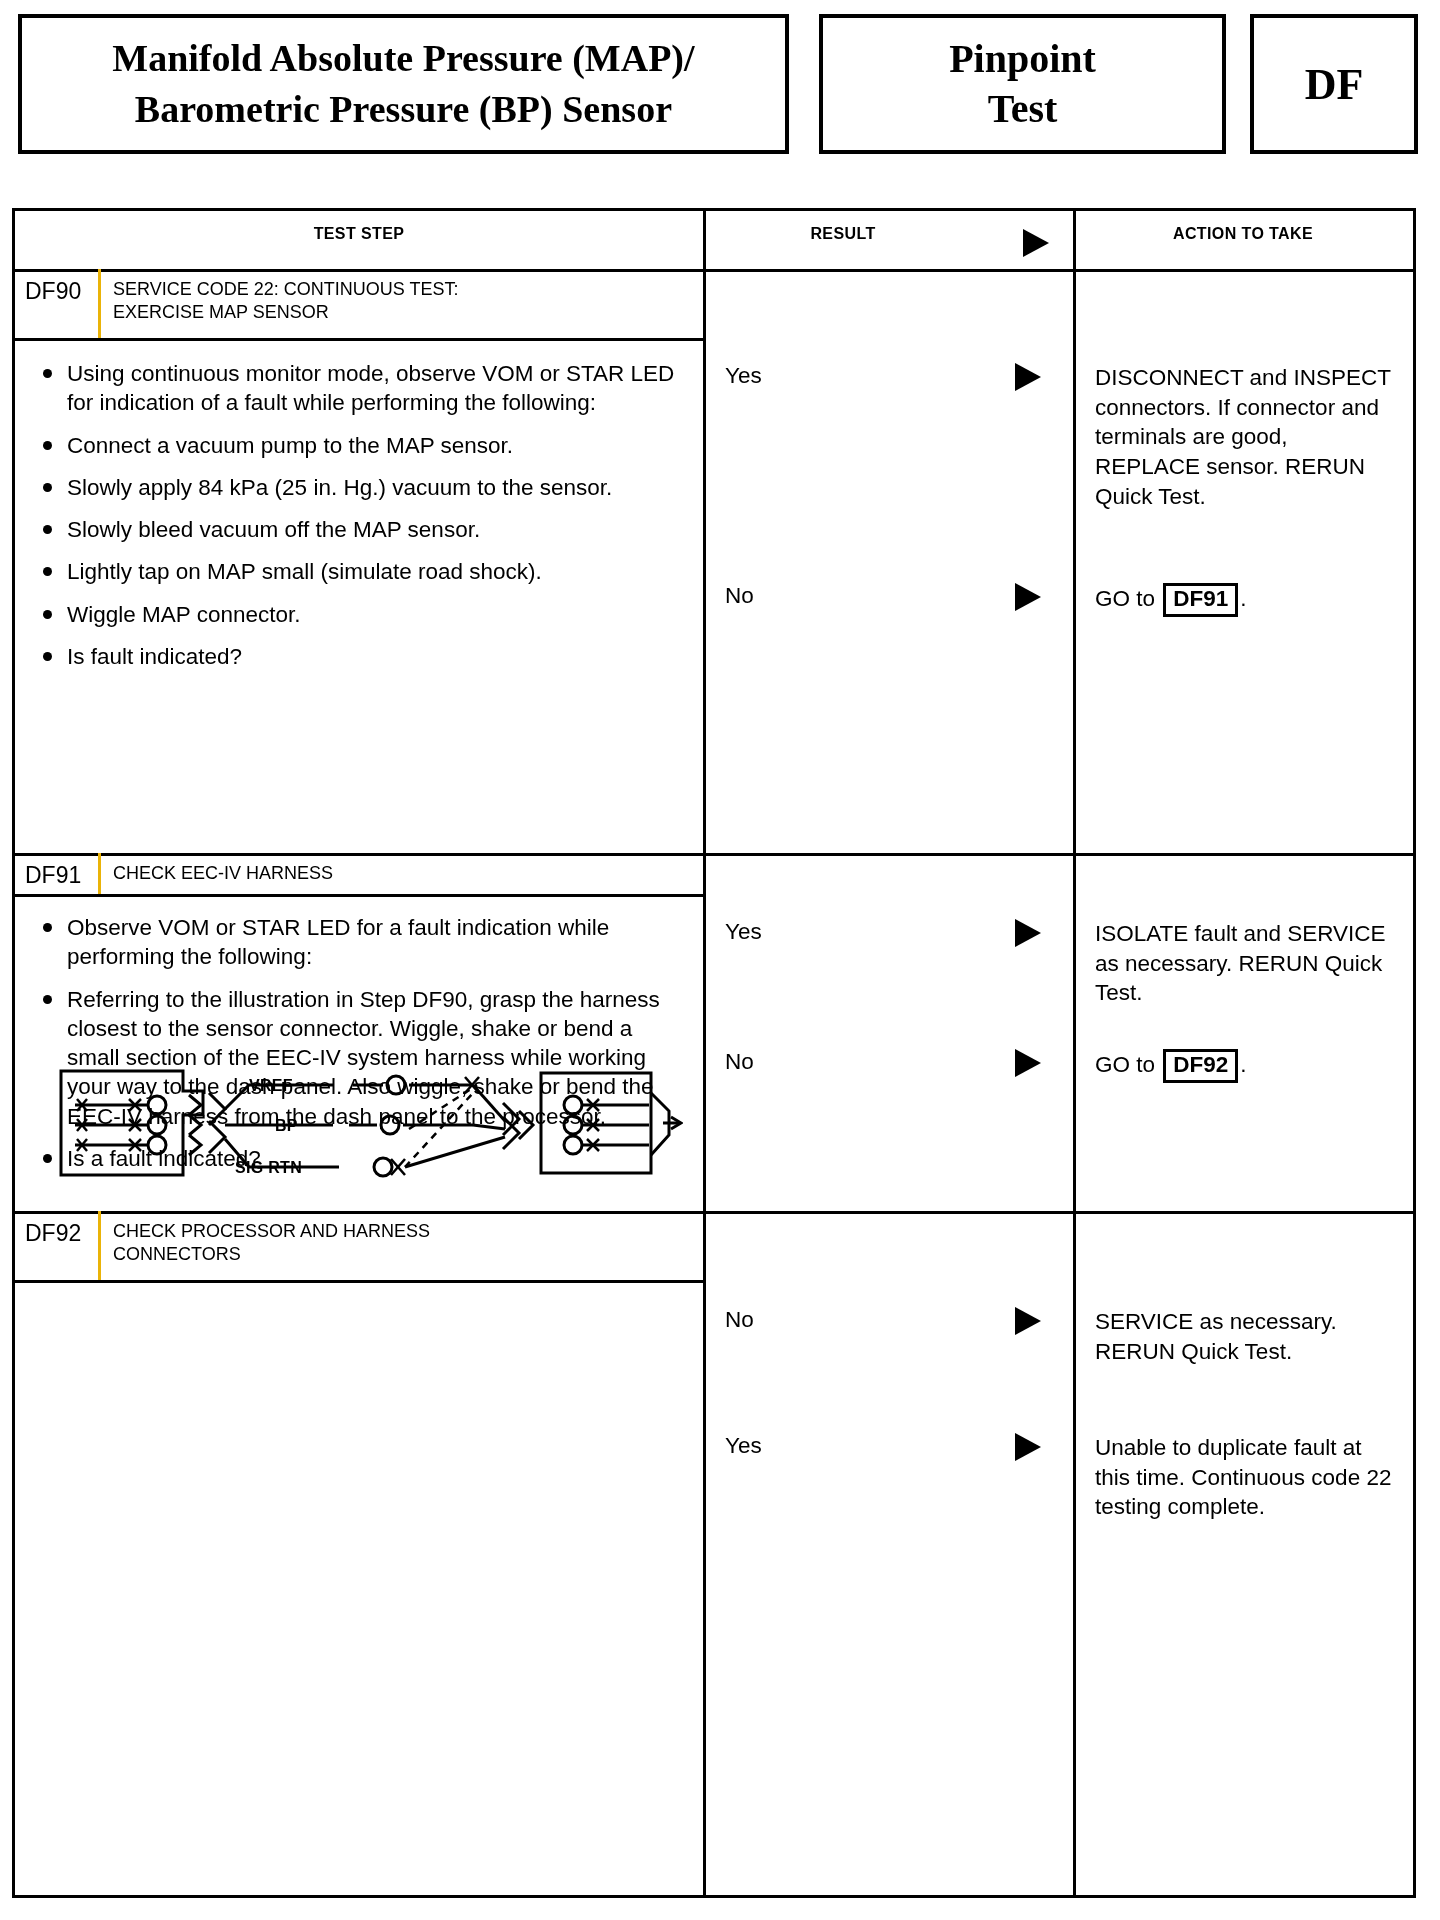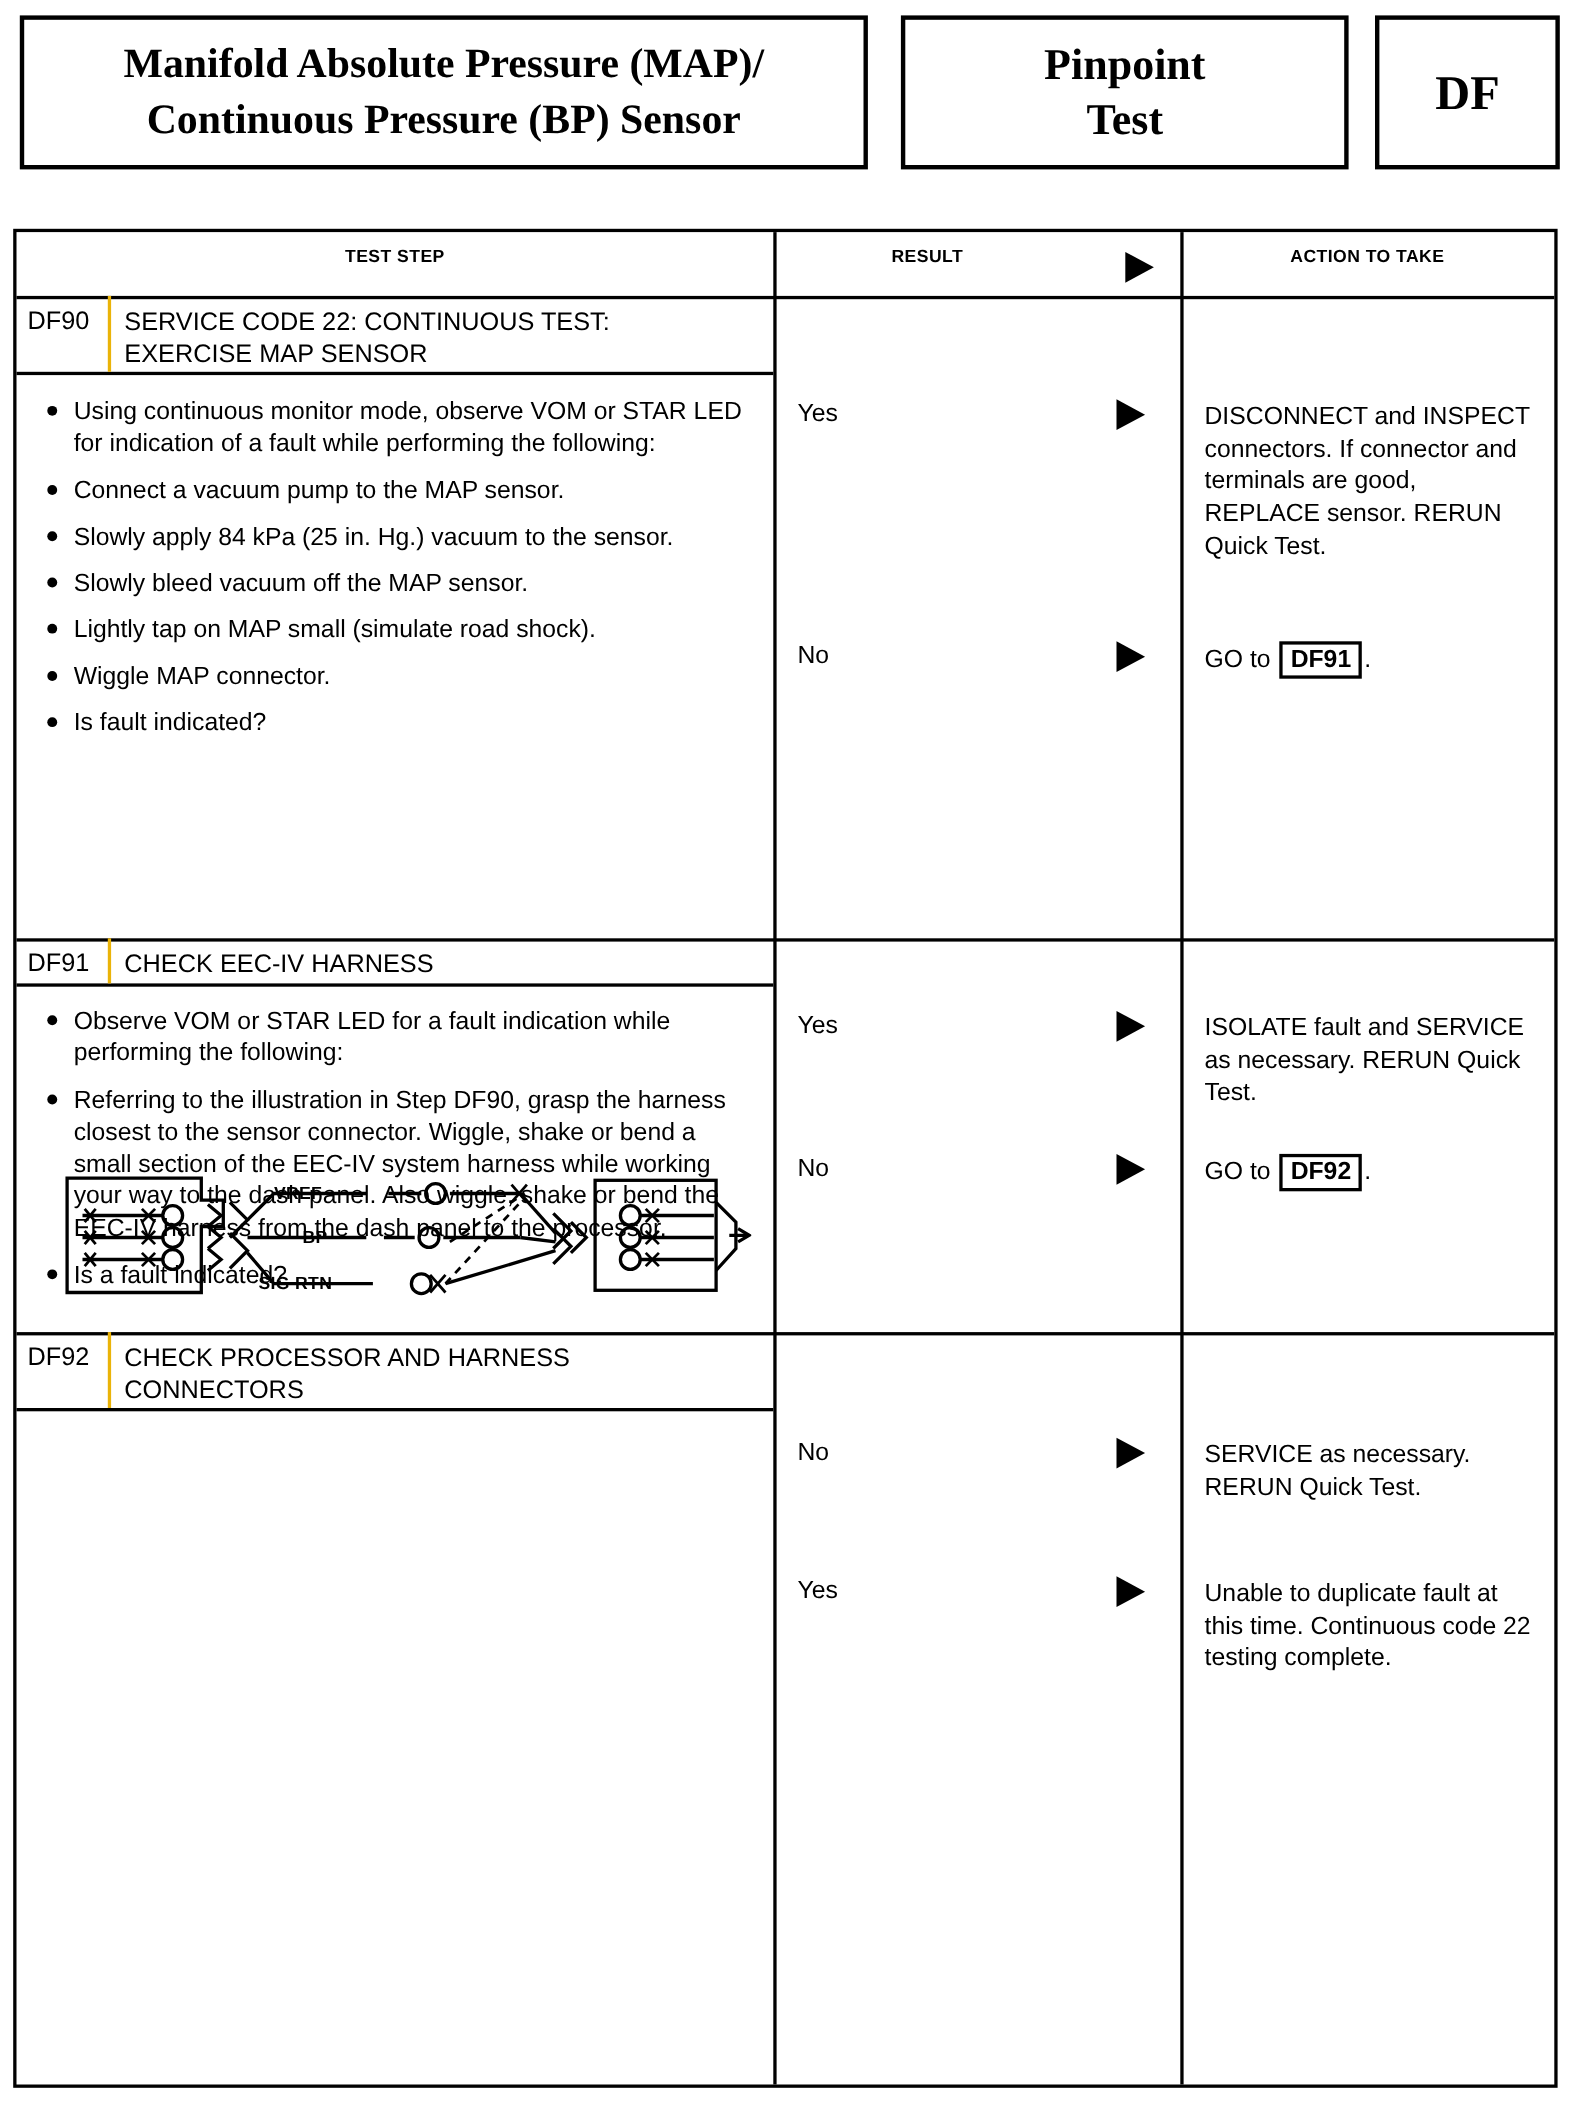--- a/index.html
+++ b/index.html
@@ -135,21 +135,21 @@
     width: 86px;
     flex: 0 0 86px;
     border-right: 3px solid #eab308;
     font-weight: normal;
     font-size: 23px;
     padding: 9px 0 9px 10px;
     box-sizing: border-box;
   }
   .steptitle {
     flex: 1;
-    font-size: 23px;
+    font-size: 18px;
     padding: 9px 8px 9px 12px;
     line-height: 1.26;
     box-sizing: border-box;
   }
 
   
   .bullets {
     position: absolute;
     left: 22px;
     width: 640px;
@@ -219,21 +219,21 @@
 </style>
 </head>
 <body>
 
 <div class="page">
 
   <div class="header">
     <div class="hdr-box hdr-title">
       <div>
         <span>Manifold Absolute Pressure (MAP)/</span>
-        <span class="l2">Continuous Pressure (BP) Sensor</span>
+        <span class="l2">Barometric Pressure (BP) Sensor</span>
       </div>
     </div>
     <div class="hdr-box hdr-pinpoint">
       <div>
         <span>Pinpoint</span><br>
         <span>Test</span>
       </div>
     </div>
     <div class="hdr-box hdr-df">
       <span>DF</span>

